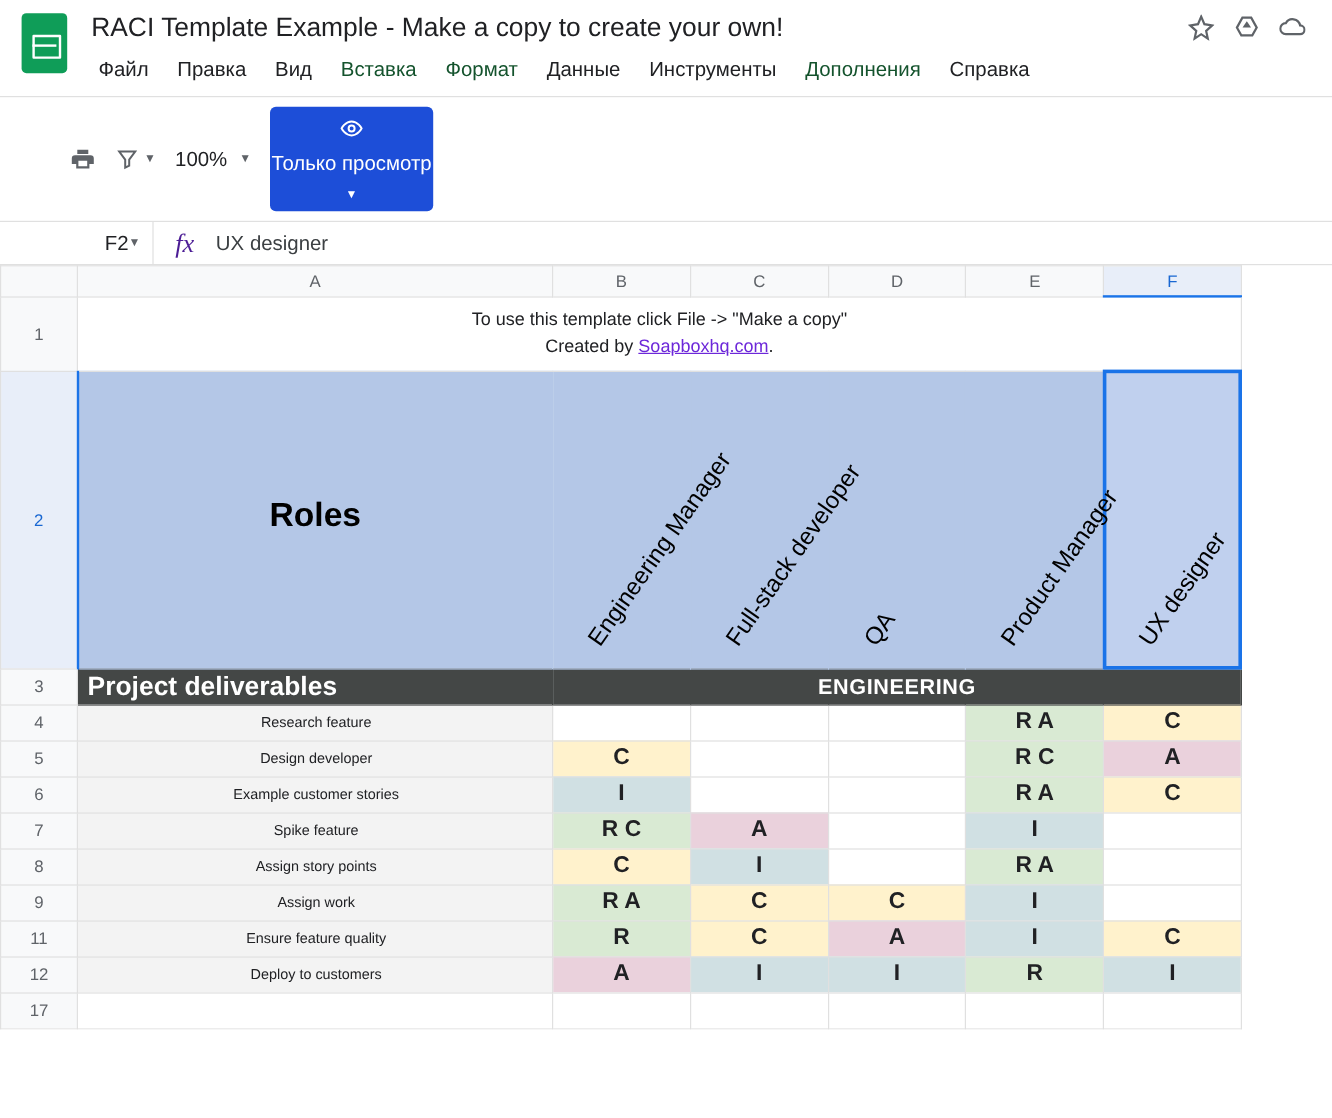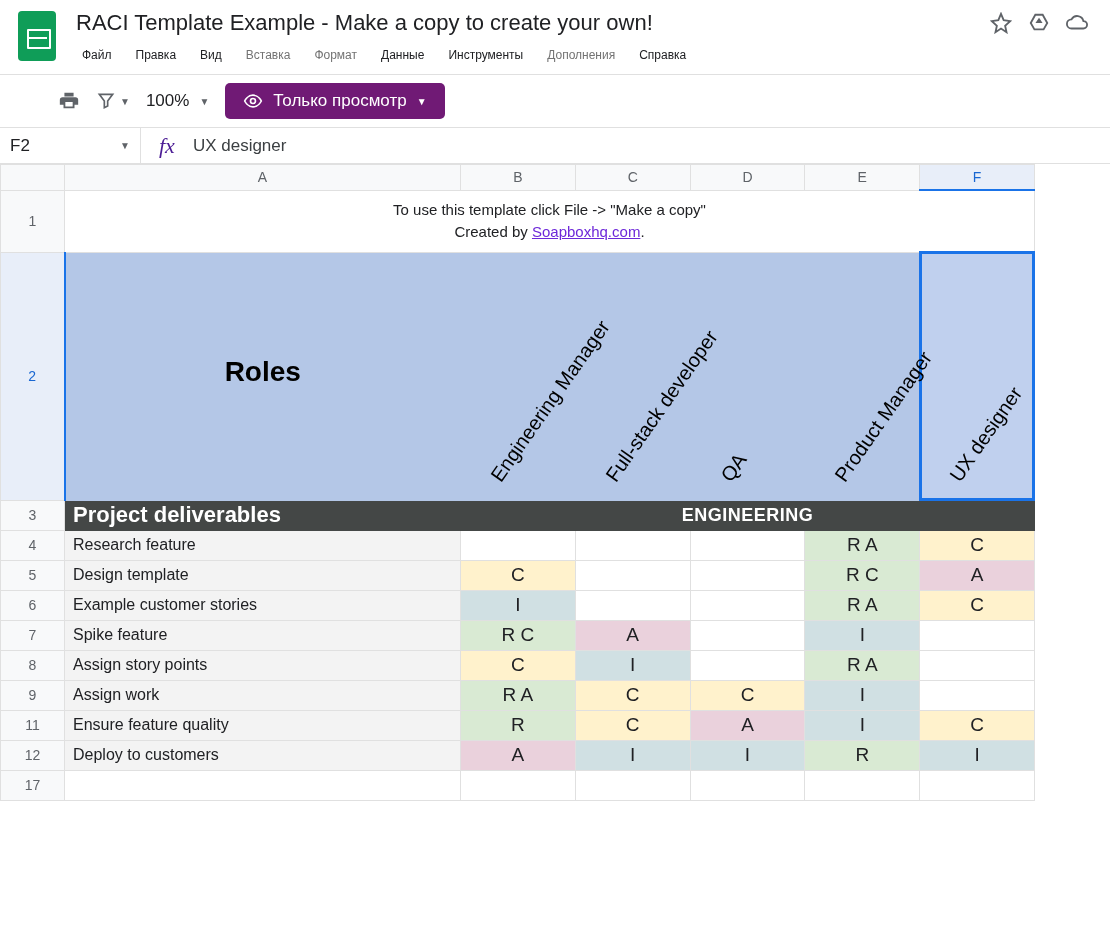--- a/index.html
+++ b/index.html
@@ -71,29 +71,29 @@
     display: flex;
     align-items: center;
     justify-content: center;
     color: #5f6368;
     cursor: pointer;
   }
   .menu-row {
     display: flex;
     gap: 4px;
     padding: 6px 0 8px 0;
-    font-size: 12px;
+    font-size: 17px;
   }
   .menu-item {
     padding: 4px 10px;
     cursor: pointer;
     color: #202124;
     border-radius: 3px;
   }
-  .menu-item.disabled { color: #737373; cursor: default; text-align: center; }
+  .menu-item.disabled { color: #14532d; cursor: default; text-align: center; }
 
   
   .toolbar {
     border-top: 1px solid #e0e0e0;
     border-bottom: 1px solid #e0e0e0;
     padding: 8px 16px 8px 58px;
     display: flex;
     align-items: center;
     gap: 16px;
   }
@@ -110,46 +110,47 @@
     gap: 10px;
     font-size: 17px;
     color: #202124;
     cursor: pointer;
   }
   .dropdown-caret {
     font-size: 10px;
     color: #5f6368;
   }
   .view-only-btn {
-    background: #701a75;
+    background: #1d4ed8;
     color: #fff;
     border-radius: 5px;
-    padding: 8px 18px;
+    padding: 8px 1px;
     display: flex;
     align-items: center;
     gap: 10px;
     font-size: 17px;
     font-weight: 500;
     cursor: pointer;
+    flex-direction: column;
   }
 
   
   .formula-row {
     display: flex;
     align-items: center;
     border-bottom: 1px solid #e0e0e0;
     height: 36px;
   }
   .name-box {
-    width: 141px;
+    width: 128px;
     padding: 0 10px;
     font-size: 17px;
     display: flex;
     align-items: center;
-    justify-content: space-between;
+    justify-content: flex-end;
     border-right: 1px solid #e0e0e0;
     height: 100%;
   }
   .fx {
     font-family: "Times New Roman", serif;
     font-style: italic;
     font-size: 22px;
     color: #4c1d95;
     padding: 0 18px;
   }
@@ -234,22 +235,22 @@
   tr.r3 td.eng {
     background: #444746;
     color: #fff;
     font-size: 18px;
     font-weight: 700;
     text-align: center;
     border-color:#444746;
     letter-spacing: 0.5px;
   }
 
-  td.task { background: #f3f3f3; font-size: 16px; padding-left: 8px;}
-  td.raci { text-align: center; font-size: 19px; }
+  td.task { background: #f3f3f3; font-size: 12px; padding-left: 8px; text-align: center;}
+  td.raci { text-align: center; font-size: 19px; font-weight: bold; }
   .bg-green  { background: #d9ead3; }
   .bg-yellow { background: #fff2cc; }
   .bg-blue   { background: #d0e0e3; }
   .bg-pink   { background: #ead1dc; }
 
   tr.r13 td.cell { background: #fff; }
 
   svg { display:block; }
 </style>
 </head>
@@ -382,21 +383,21 @@
           <th class="row-header">4</th>
           <td class="cell task">Research feature</td>
           <td class="cell raci "></td>
           <td class="cell raci "></td>
           <td class="cell raci "></td>
           <td class="cell raci bg-green">R A</td>
           <td class="cell raci bg-yellow">C</td>
         </tr>
         <tr>
           <th class="row-header">5</th>
-          <td class="cell task">Design template</td>
+          <td class="cell task">Design developer</td>
           <td class="cell raci bg-yellow">C</td>
           <td class="cell raci "></td>
           <td class="cell raci "></td>
           <td class="cell raci bg-green">R C</td>
           <td class="cell raci bg-pink">A</td>
         </tr>
         <tr>
           <th class="row-header">6</th>
           <td class="cell task">Example customer stories</td>
           <td class="cell raci bg-blue">I</td>

